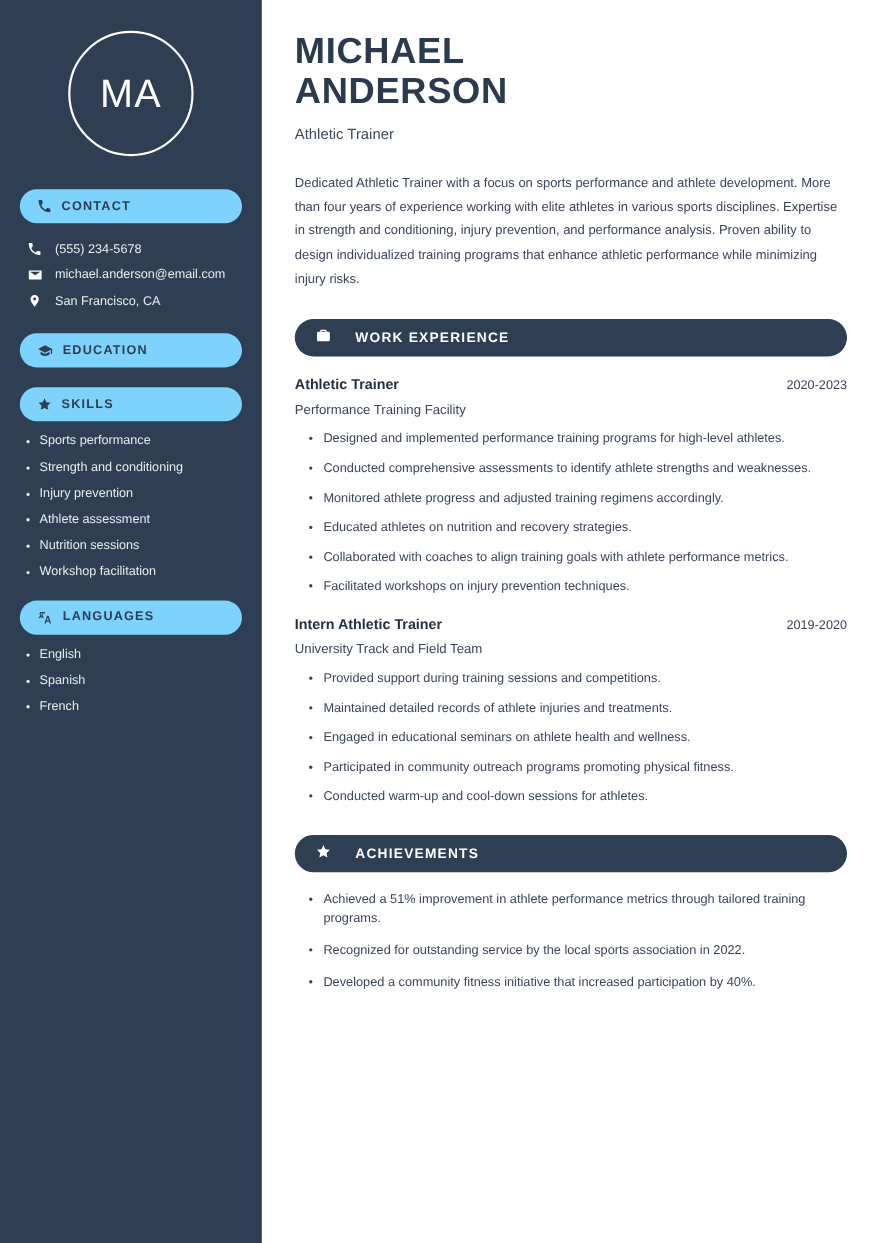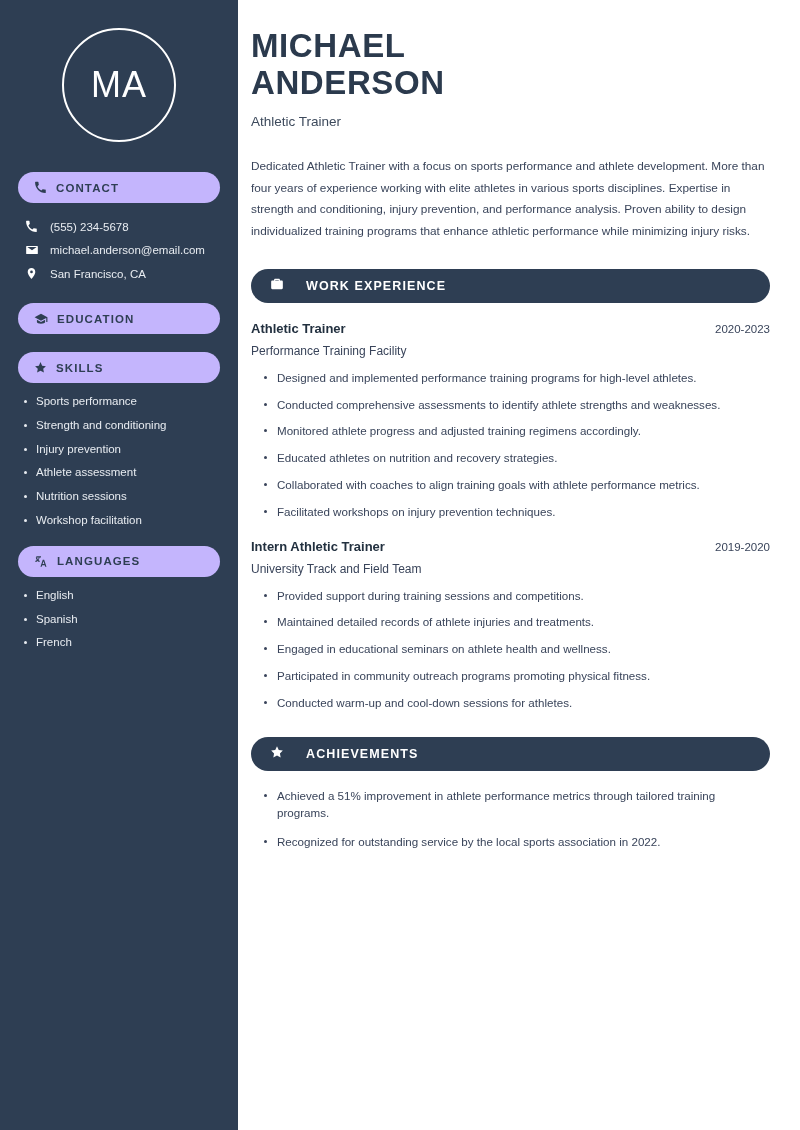--- a/index.html
+++ b/index.html
@@ -41,21 +41,21 @@
     display: flex;
     align-items: center;
     justify-content: center;
     font-size: 36px;
     letter-spacing: 1px;
     font-weight: 400;
     color: #ffffff;
   }
 
   .pill {
-    background: #c4b5fd;
+    background: #7dd3fc;
     color: #2e3e53;
     border-radius: 16px;
     height: 31px;
     display: flex;
     align-items: center;
     gap: 9px;
     padding: 0 16px;
     margin-top: 18px;
     margin-bottom: 12px;
   }
@@ -114,21 +114,21 @@
     top: 5px;
     width: 3px;
     height: 3px;
     border-radius: 50%;
     background: #e8ecf1;
   }
 
   
   .main {
     flex: 1;
-    padding: 28px 30px 0 13px;
+    padding: 28px 30px 0 30px;
     background: #ffffff;
   }
   .name {
     font-size: 33px;
     font-weight: bold;
     letter-spacing: 0.6px;
     color: #2b3a4d;
     line-height: 1.12;
     text-transform: uppercase;
   }
@@ -350,16 +350,17 @@
       <span>
         <svg width="14" height="14" viewBox="0 0 24 24" fill="#ffffff">
           <path d="M12 2l3 6.6 7 .9-5 4.9 1.3 7L12 18.1 5.7 21.4 7 14.4 2 9.5l7-.9z"></path>
         </svg>
       </span>
       <span class="section-title">ACHIEVEMENTS</span>
     </div>
     <ul class="bullets achieve">
       <li>Achieved a 51% improvement in athlete performance metrics through tailored training programs.</li>
       <li>Recognized for outstanding service by the local sports association in 2022.</li>
+      <li>Developed a community fitness initiative that increased participation by 40%.</li>
     </ul>
 
   </main>
 </div>
 
 </body></html>

